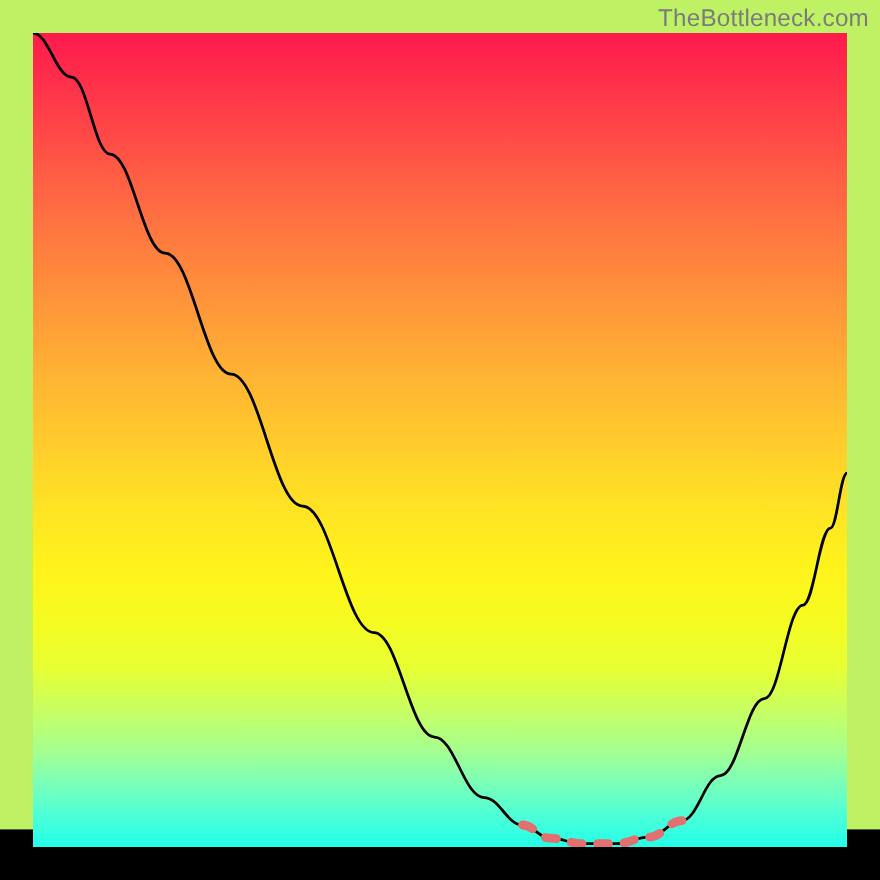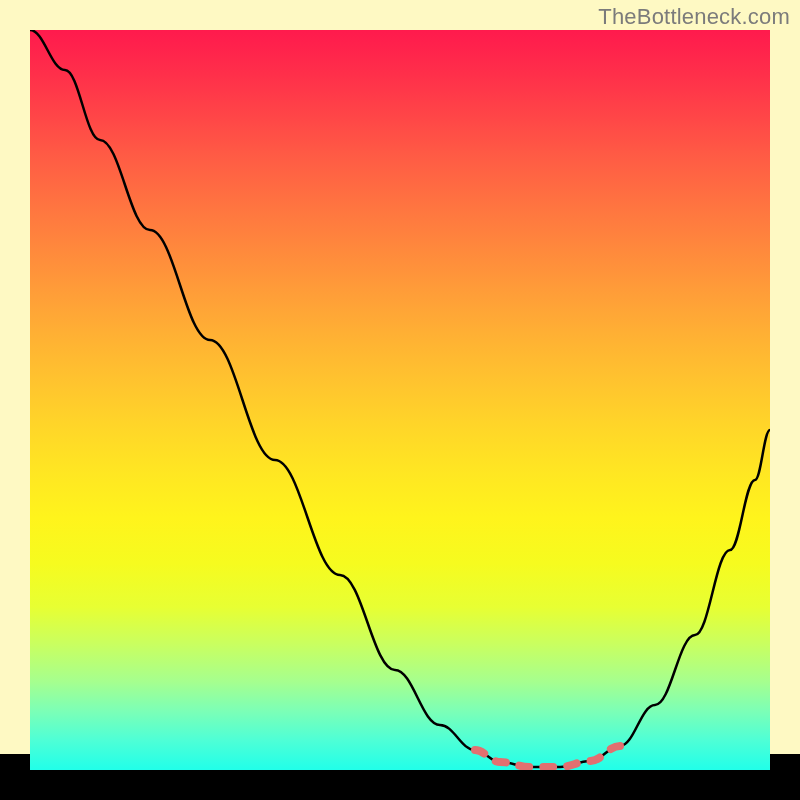--- a/index.html
+++ b/index.html
@@ -1,21 +1,21 @@
 <!DOCTYPE html>
 <html><head>
 <meta charset="utf-8">
 <style>
   * { margin: 0; padding: 0; box-sizing: border-box; }
   html, body { width: 800px; height: 800px; background: #000; overflow: hidden; }
   .container {
     position: relative;
     width: 800px;
     height: 754px;
-    background: #fef9c3;
+    background: #bef264;
   }
   .watermark {
     position: absolute;
     top: 4px;
     right: 10px;
     color: #7b7b7b;
     font-family: Arial, Helvetica, sans-serif;
     font-size: 22px;
     font-weight: 500;
     letter-spacing: 0.2px;

